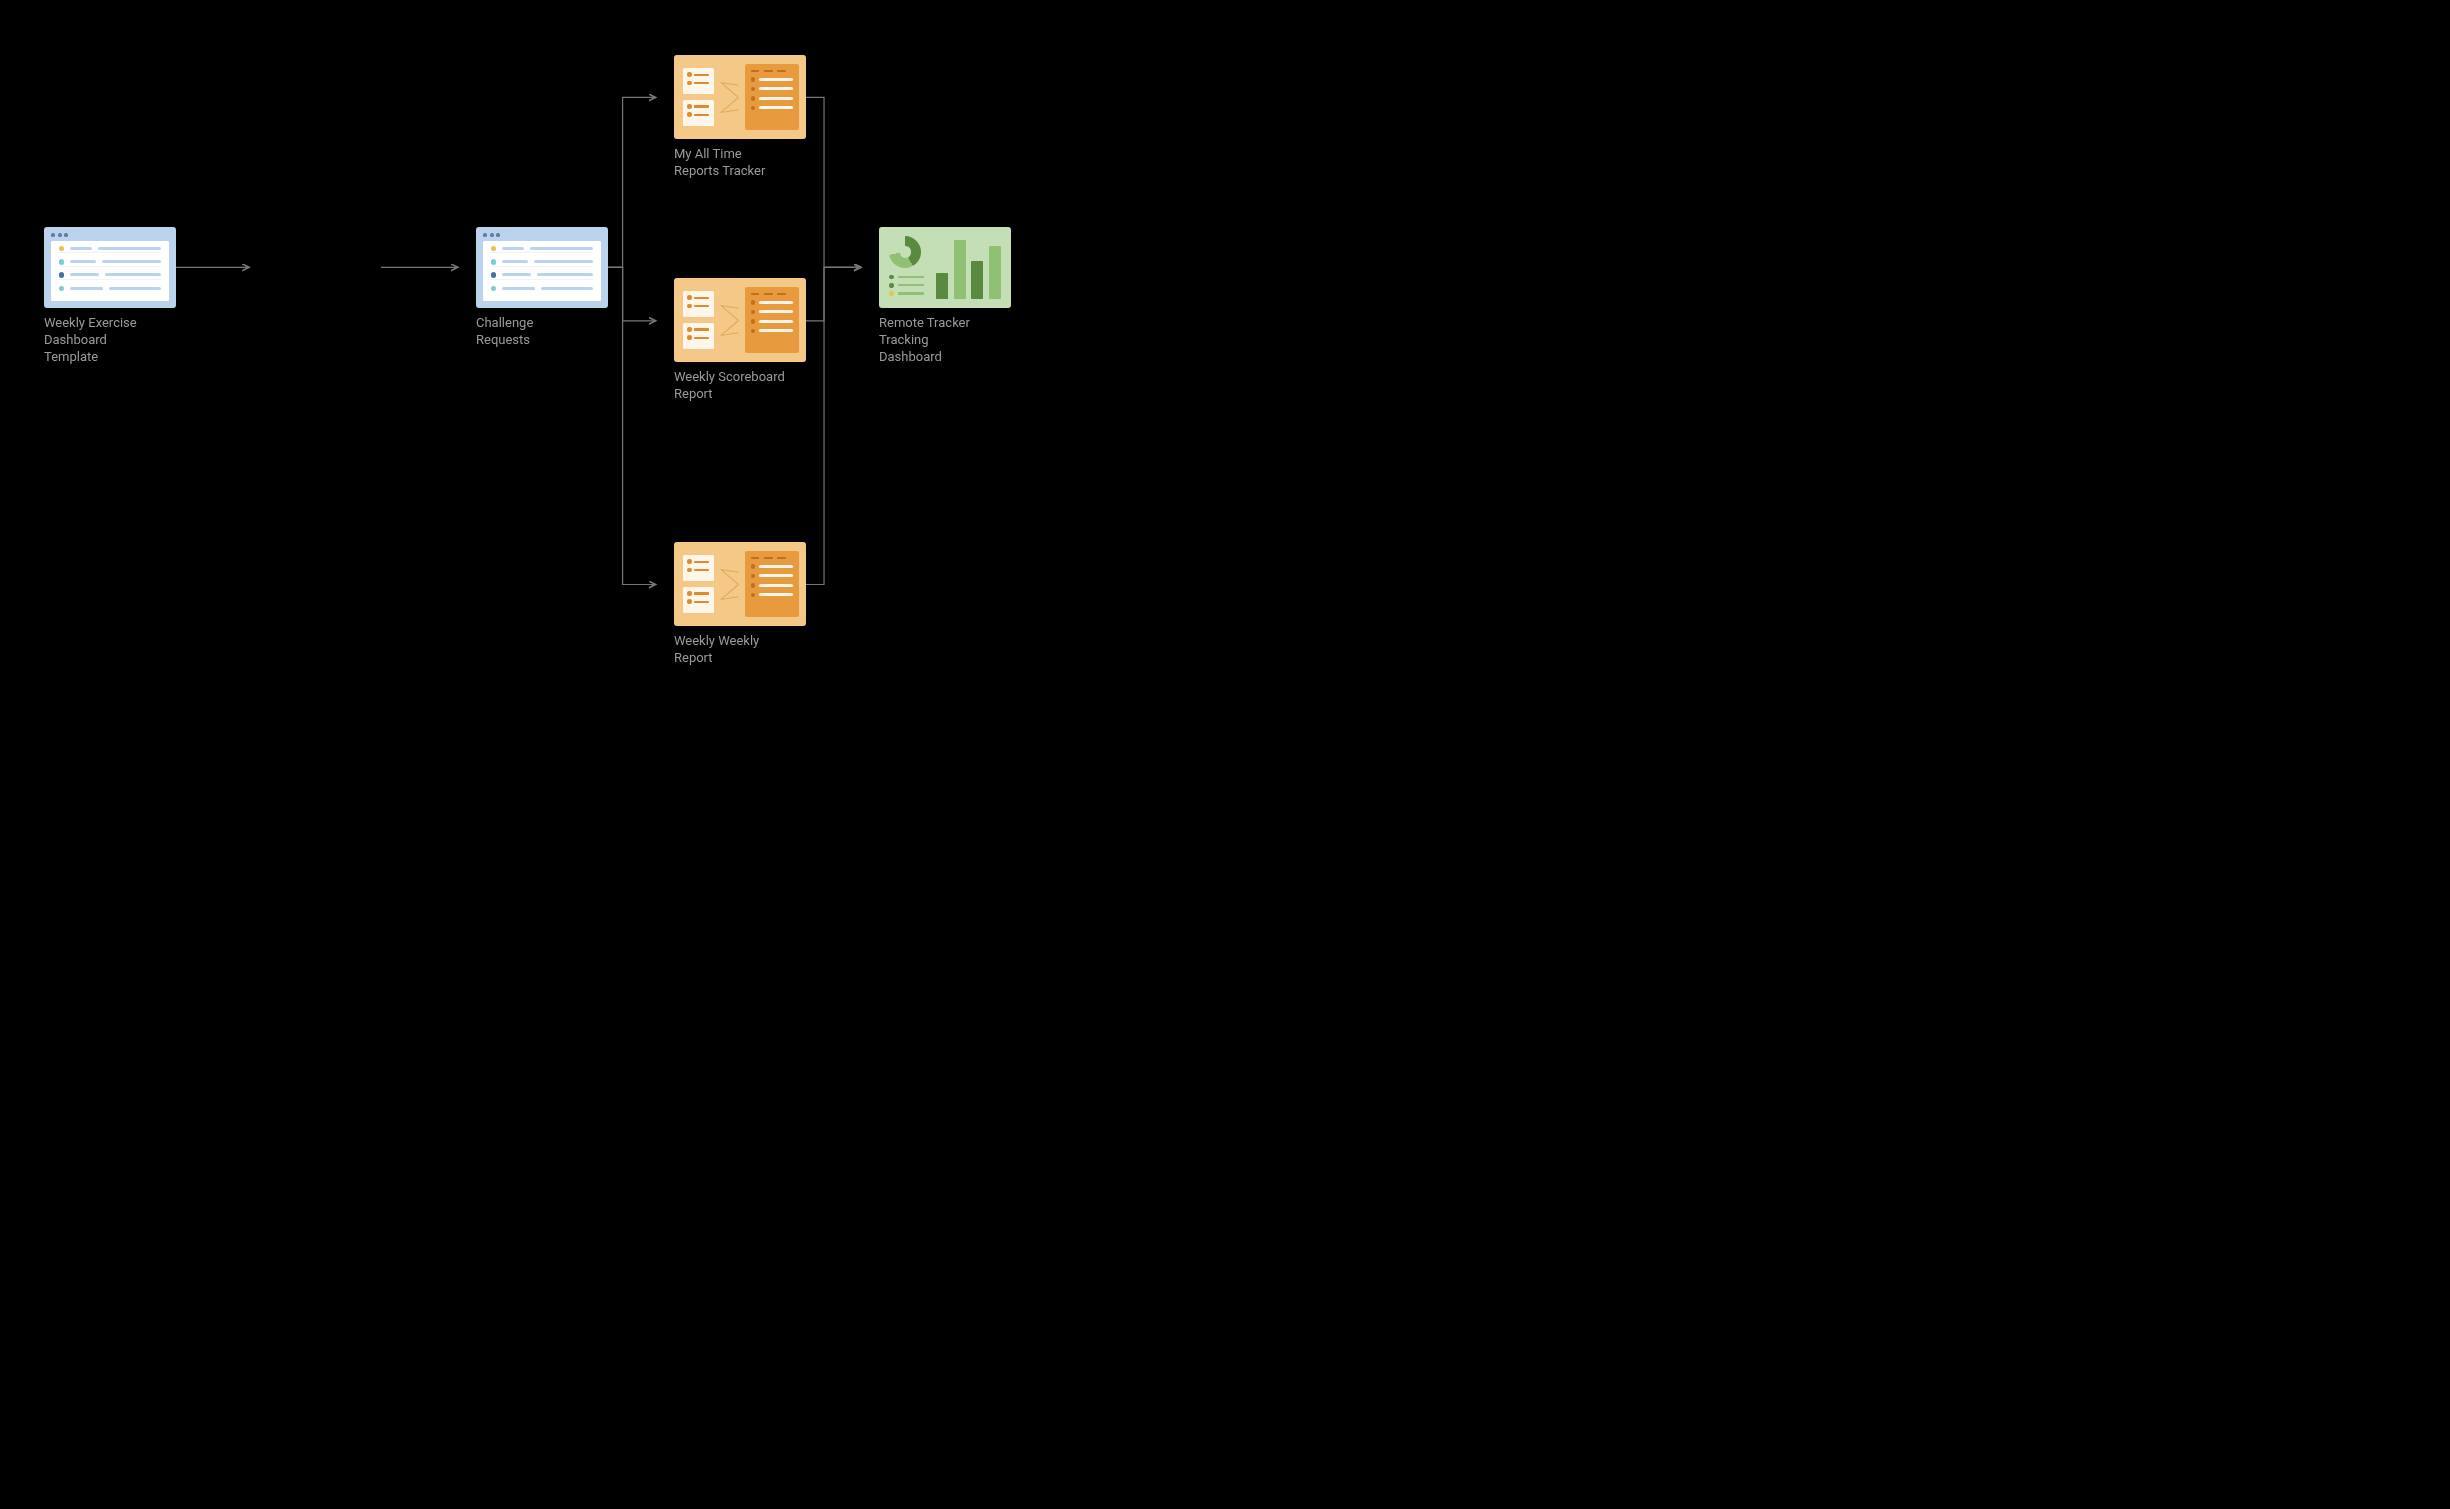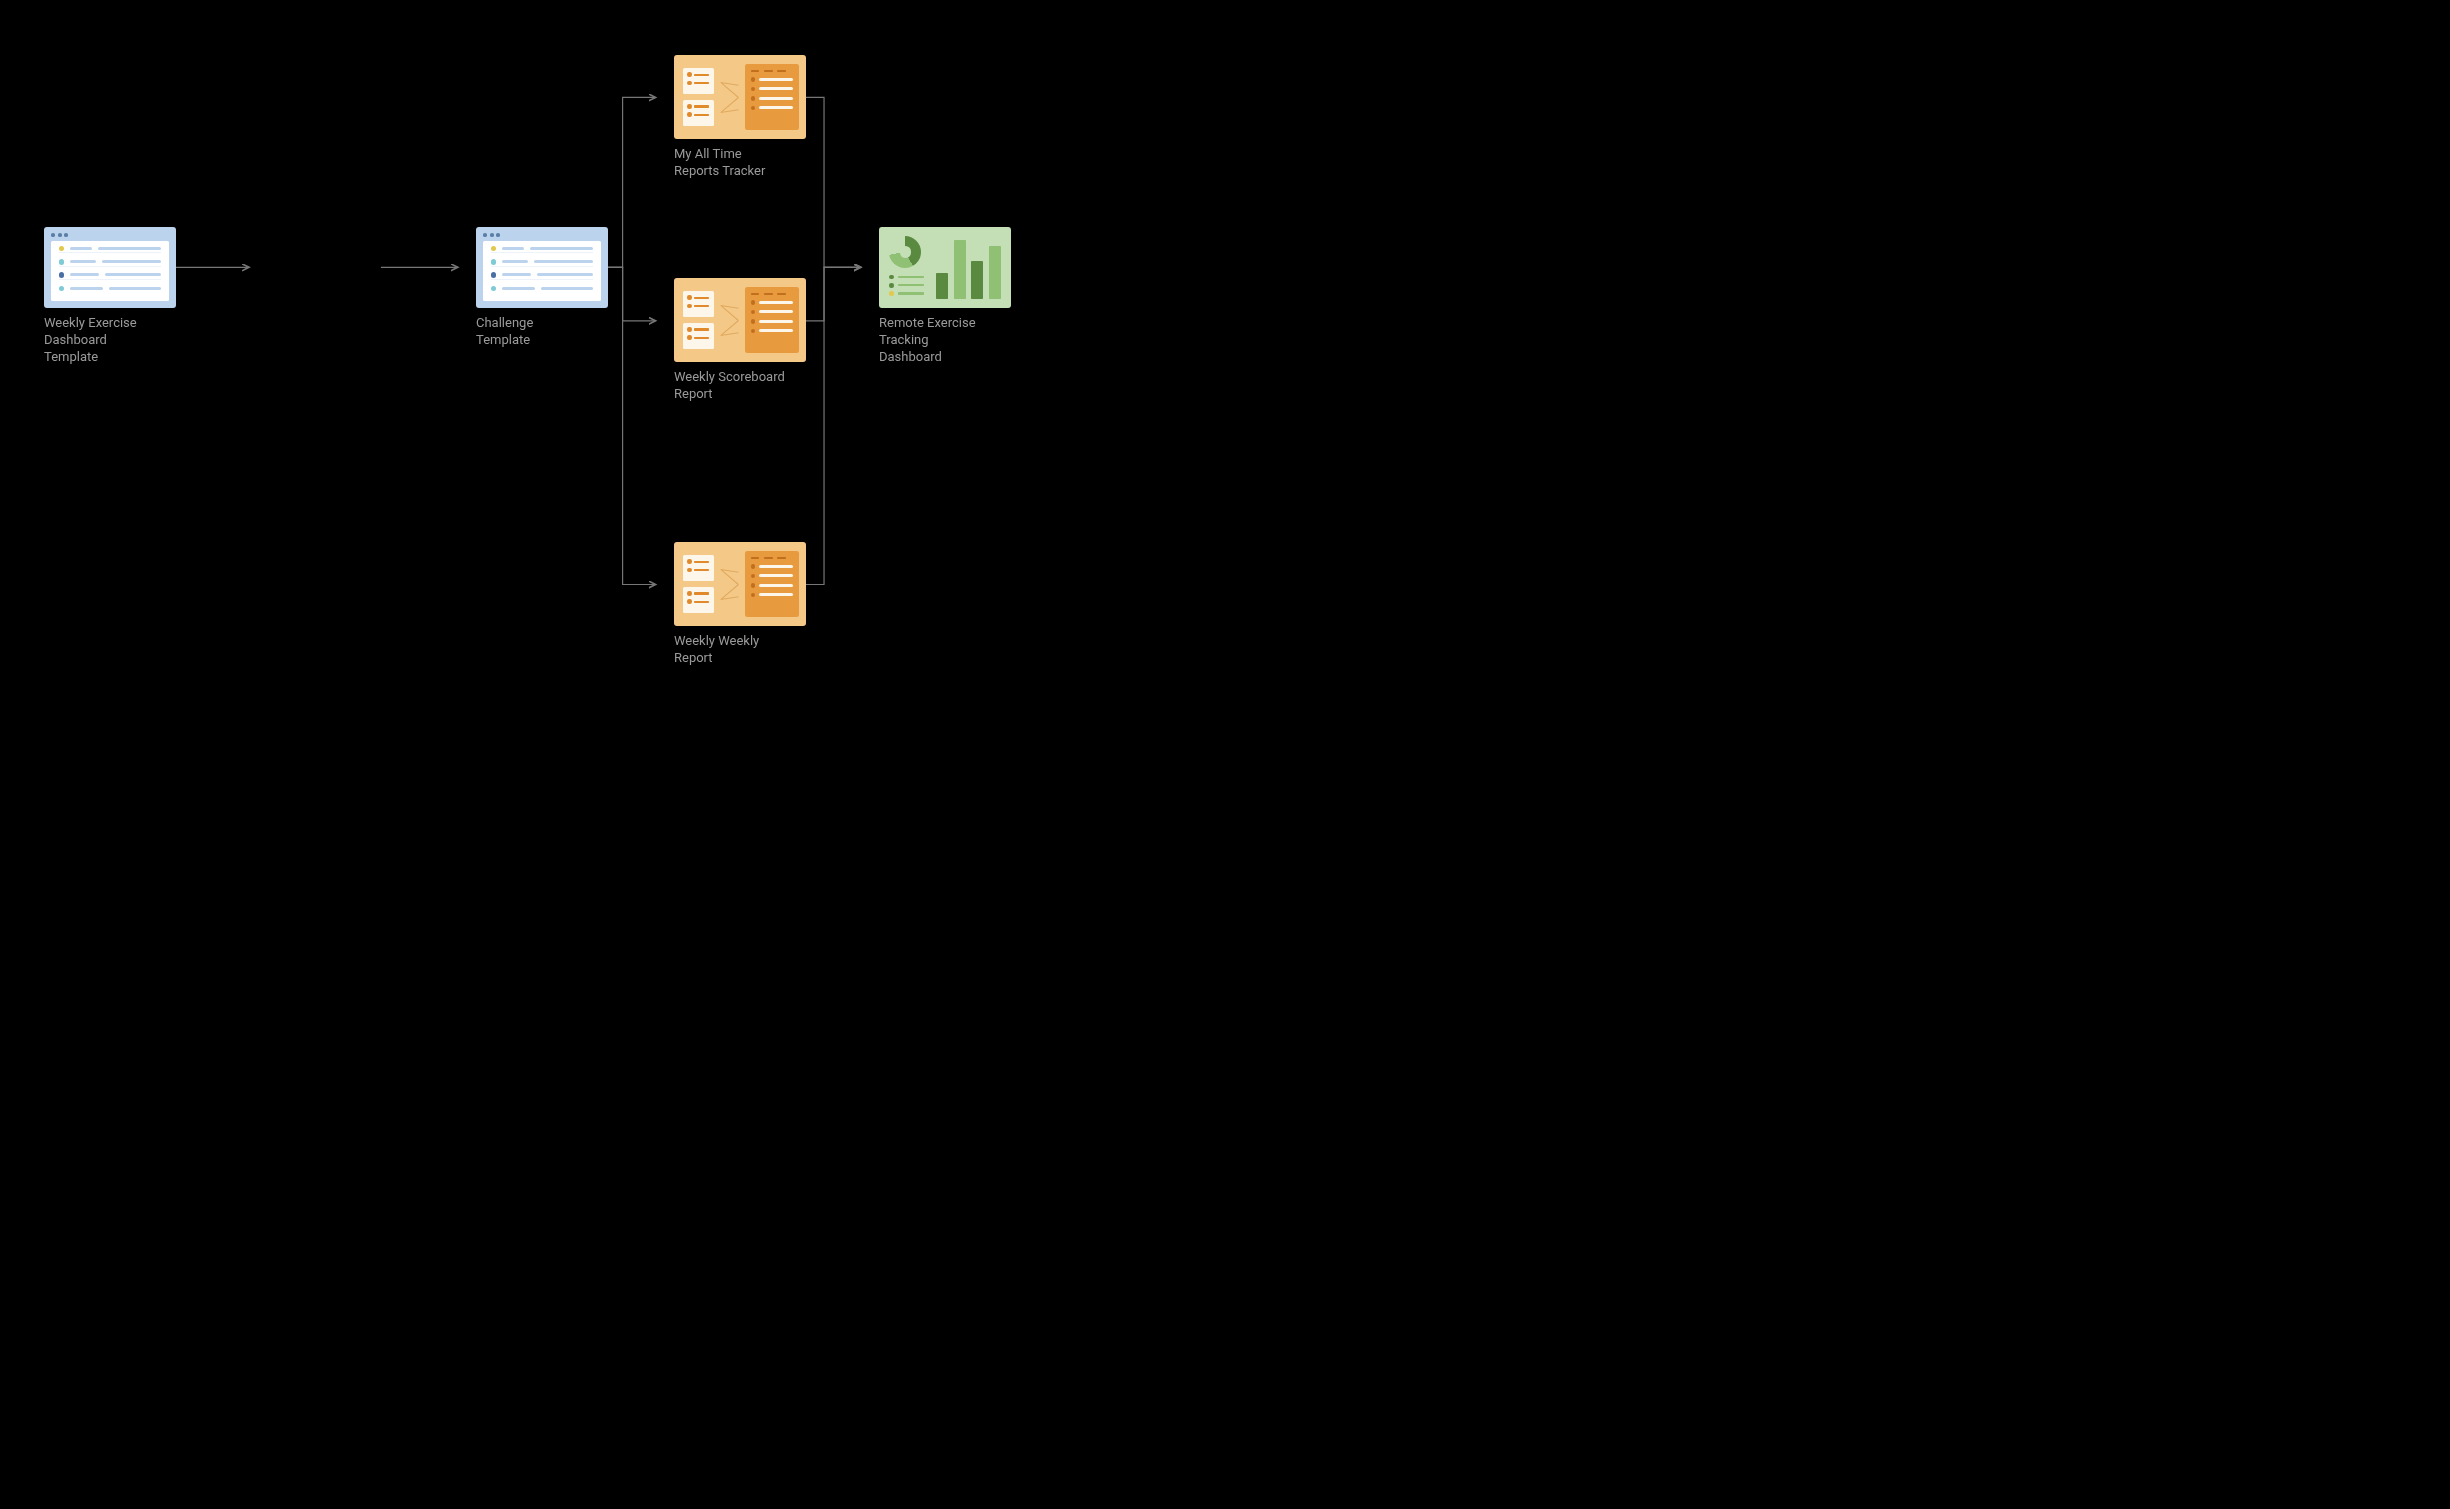--- a/index.html
+++ b/index.html
@@ -220,21 +220,21 @@
             <span class="bar" style="width: 29px;"></span>
             <span class="bar" style="flex: 1 1 0%;"></span>
           </div>
           <div class="row">
             <span class="bullet" style="background: rgb(126, 203, 214);"></span>
             <span class="bar" style="width: 33px;"></span>
             <span class="bar" style="flex: 1 1 0%;"></span>
           </div>
         </div>
     </div>
-    <div class="caption">Challenge Template</div>
+    <div class="caption">Challenge Requests</div>
   </div>
 
   <div class="node" id="node-report1" style="left: 656px; top: 55px;">
     <div class="icon-report">
       <div class="left">
         <div class="card">
             <div class="r">
               <span class="d"></span>
               <span class="l"></span>
             </div>
@@ -411,17 +411,17 @@
             </div>
         </div>
       </div>
       <div class="bars" id="dash-bars">
           <div class="b" style="background: rgb(90, 138, 63); height: 26px;"></div>
           <div class="b" style="background: rgb(143, 192, 116); height: 59px;"></div>
           <div class="b" style="background: rgb(90, 138, 63); height: 38px;"></div>
           <div class="b" style="background: rgb(143, 192, 116); height: 53px;"></div>
         </div>
     </div>
-    <div class="caption">Remote Exercise Tracking Dashboard</div>
+    <div class="caption">Remote Tracker Tracking Dashboard</div>
   </div>
 
 </div>
 
 
 </body></html>

